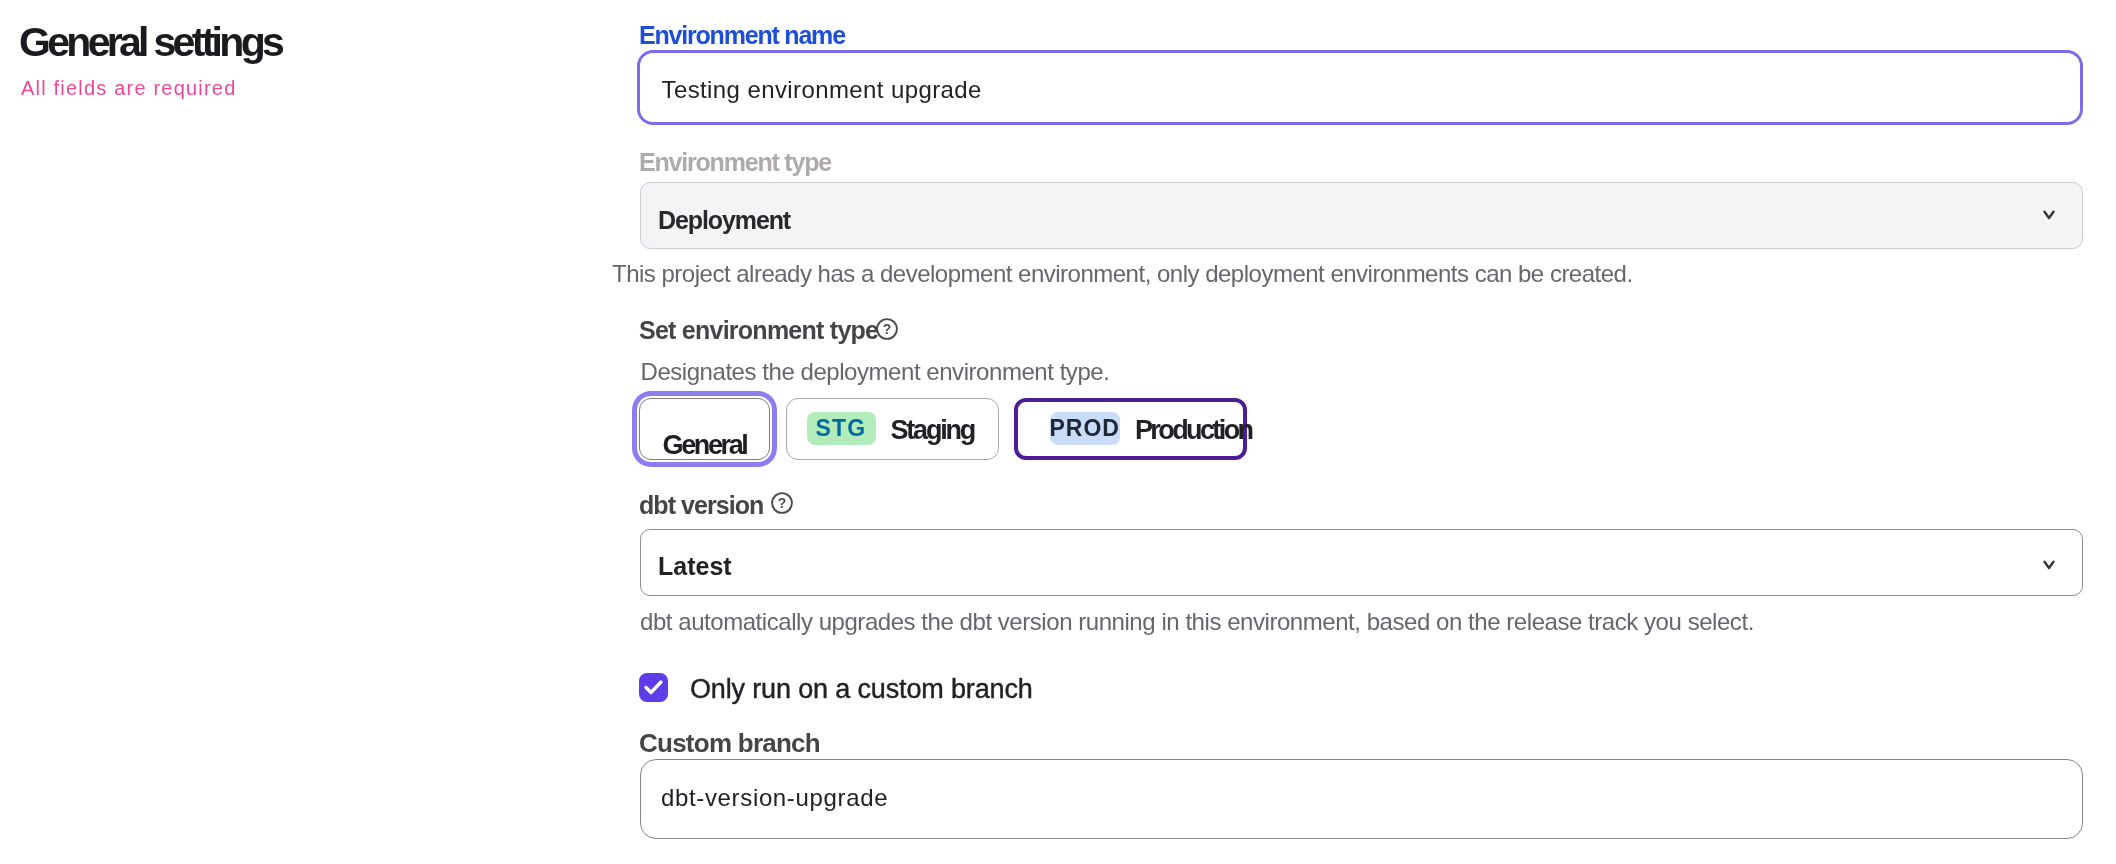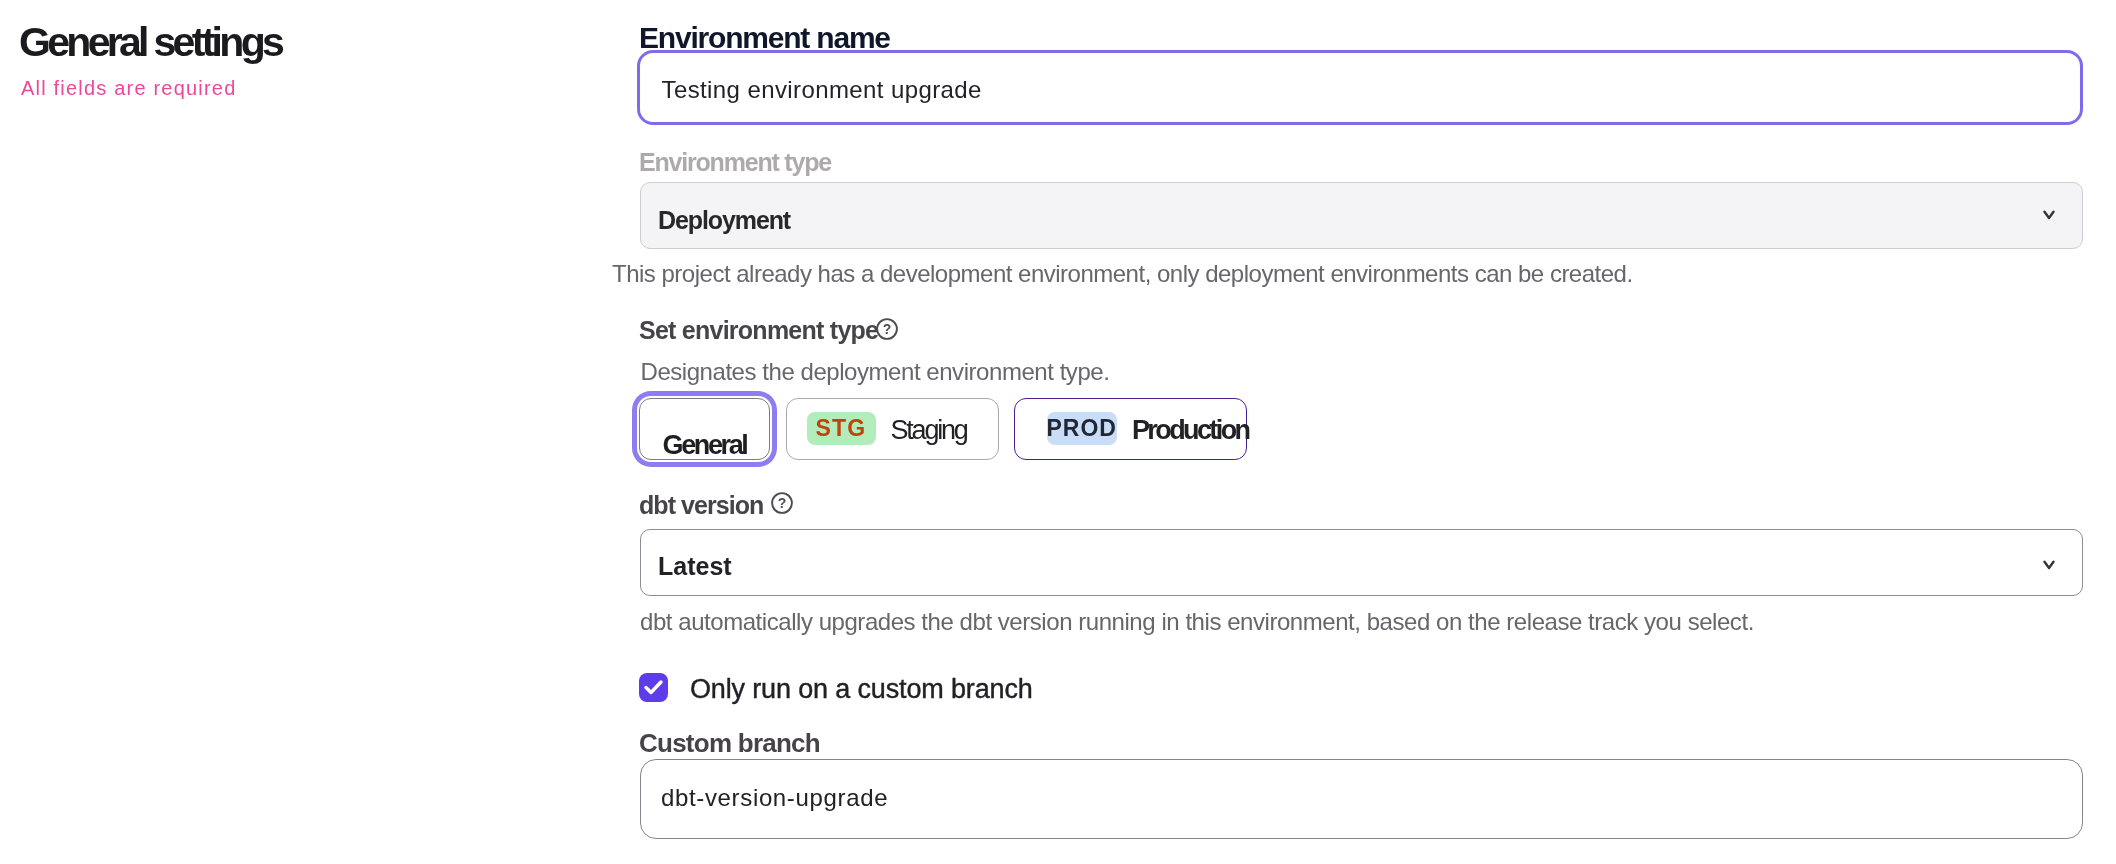--- a/index.html
+++ b/index.html
@@ -6,21 +6,21 @@
   html,body { width:2116px; height:864px; background:#ffffff; overflow:hidden; }
   body { font-family:"Liberation Sans", sans-serif; position:relative; }
   .abs { position:absolute; line-height:1; white-space:nowrap; }
 </style>
 </head>
 <body>
 
   <div class="abs" id="h1" style="left:19px; top:22.3px; font-size:41px; font-weight:700; color:#1b1a1e; letter-spacing:-3.7px;">General settings</div>
   <div class="abs" id="sub" style="left:21px; top:77.8px; font-size:20px; color:#ec4899; letter-spacing:1.2px;">All fields are required</div>
 
-  <div class="abs" id="lbl1" style="left:639px; top:22.9px; font-size:30px; font-weight:600; color:#0f172a; letter-spacing:-1.2px;">Environment name</div>
+  <div class="abs" id="lbl1" style="left:639px; top:22.9px; font-size:25px; font-weight:600; color:#1d4ed8; letter-spacing:-1.2px;">Environment name</div>
   <div class="abs" id="input1" style="left:636.5px; top:50px; width:1446.5px; height:74.5px; border:3px solid #7c6ceb; border-radius:16px; background:#fff;"></div>
   <div class="abs" id="input1t" style="left:661.5px; top:78.2px; font-size:24px; color:#232227; letter-spacing:0.4px;">Testing environment upgrade</div>
 
   <div class="abs" id="lbl2" style="left:639px; top:150.1px; font-size:25px; font-weight:600; color:#aeaaab; letter-spacing:-1.2px;">Environment type</div>
   <div class="abs" id="select1" style="left:639.5px; top:182px; width:1443px; height:67px; background:#f4f3f5; border:1px solid #cfcdd2; border-radius:10px;"></div>
   <div class="abs" id="select1t" style="left:658px; top:208px; font-size:25px; font-weight:600; color:#28272c; letter-spacing:-1.1px;">Deployment</div>
   <svg class="abs" id="chev1" style="left:2042.5px; top:209.5px;" width="12" height="11" viewBox="0 0 12 11">
     <path d="M1.5 1.8 L6 8 L10.5 1.8" fill="none" stroke="#36343a" stroke-width="2.4" stroke-linecap="round" stroke-linejoin="round"></path>
   </svg>
   <div class="abs" id="help1t" style="left:612px; top:262.2px; font-size:24px; color:#68666c; letter-spacing:-0.5px;">This project already has a development environment, only deployment environments can be created.</div>
@@ -29,24 +29,24 @@
   <svg class="abs" id="qicon1" style="left:876px; top:317.5px;" width="22" height="22" viewBox="0 0 22 22">
     <circle cx="11" cy="11" r="9.9" fill="none" stroke="#4d4b51" stroke-width="1.9"></circle>
     <text x="11" y="16" font-size="14" font-weight="600" fill="#4d4b51" text-anchor="middle" font-family="Liberation Sans, sans-serif">?</text>
   </svg>
   <div class="abs" id="desc1" style="left:640.5px; top:359.6px; font-size:24px; color:#68666c; letter-spacing:-0.45px;">Designates the deployment environment type.</div>
 
   <div class="abs" id="btn1" style="left:639px; top:397.5px; width:131px; height:62px; border:1px solid #7f7d83; border-radius:12px; background:#fff; box-shadow:0 0 0 2px #ffffff, 0 0 0 7px #8c7df0; display:flex; align-items:flex-end; justify-content:center; padding-top:4.5px;">
     <span style="font-size:27px; font-weight:600; color:#1f1e23; letter-spacing:-2.4px;">General</span>
   </div>
   <div class="abs" id="btn2" style="left:785.5px; top:397.5px; width:213px; height:62.5px; border:1px solid #aaa8ae; border-radius:12px; background:#fff; display:flex; align-items:center; padding-left:20px;">
-    <span style="display:inline-flex; align-items:center; justify-content:center; width:69px; height:33px; background:#b2ecbb; border-radius:8px; font-size:23px; font-weight:600; color:#c2410c; letter-spacing:1.2px;">STG</span>
-    <span style="font-size:27px; font-weight:400; color:#222126; margin-left:15px; letter-spacing:-2.2px; position:relative; top:2px;">Staging</span>
+    <span style="display:inline-flex; align-items:center; justify-content:center; width:69px; height:33px; background:#b2ecbb; border-radius:8px; font-size:23px; font-weight:600; color:#0369a1; letter-spacing:1.2px;">STG</span>
+    <span style="font-size:27px; font-weight:700; color:#222126; margin-left:15px; letter-spacing:-2.2px; position:relative; top:2px;">Staging</span>
   </div>
-  <div class="abs" id="btn3" style="left:1013.5px; top:397.5px; width:233px; height:62.5px; border:1px solid #4c1d95; border-radius:12px; background:#fff; display:flex; align-items:center; padding-left:32px;">
+  <div class="abs" id="btn3" style="left:1013.5px; top:397.5px; width:233px; height:62.5px; border:4px solid #4c1d95; border-radius:12px; background:#fff; display:flex; align-items:center; padding-left:32px;">
     <span style="display:inline-flex; align-items:center; justify-content:center; width:86px; height:33px; background:#c9ddf8; border-radius:8px; font-size:23px; font-weight:600; color:#1e2733; letter-spacing:1px;">PROD</span>
     <span style="font-size:27px; font-weight:600; color:#222126; margin-left:15px; letter-spacing:-2.6px; position:relative; top:2px;">Production</span>
   </div>
 
   <div class="abs" id="lbl4" style="left:639px; top:493.2px; font-size:25px; font-weight:700; color:#474449; letter-spacing:-0.95px;">dbt version</div>
   <svg class="abs" id="qicon2" style="left:770.5px; top:491.5px;" width="22" height="22" viewBox="0 0 22 22">
     <circle cx="11" cy="11" r="9.9" fill="none" stroke="#4d4b51" stroke-width="1.9"></circle>
     <text x="11" y="16" font-size="14" font-weight="600" fill="#4d4b51" text-anchor="middle" font-family="Liberation Sans, sans-serif">?</text>
   </svg>
   <div class="abs" id="select2" style="left:639.5px; top:529px; width:1443px; height:67px; background:#fff; border:1px solid #8f8d93; border-radius:10px;"></div>

